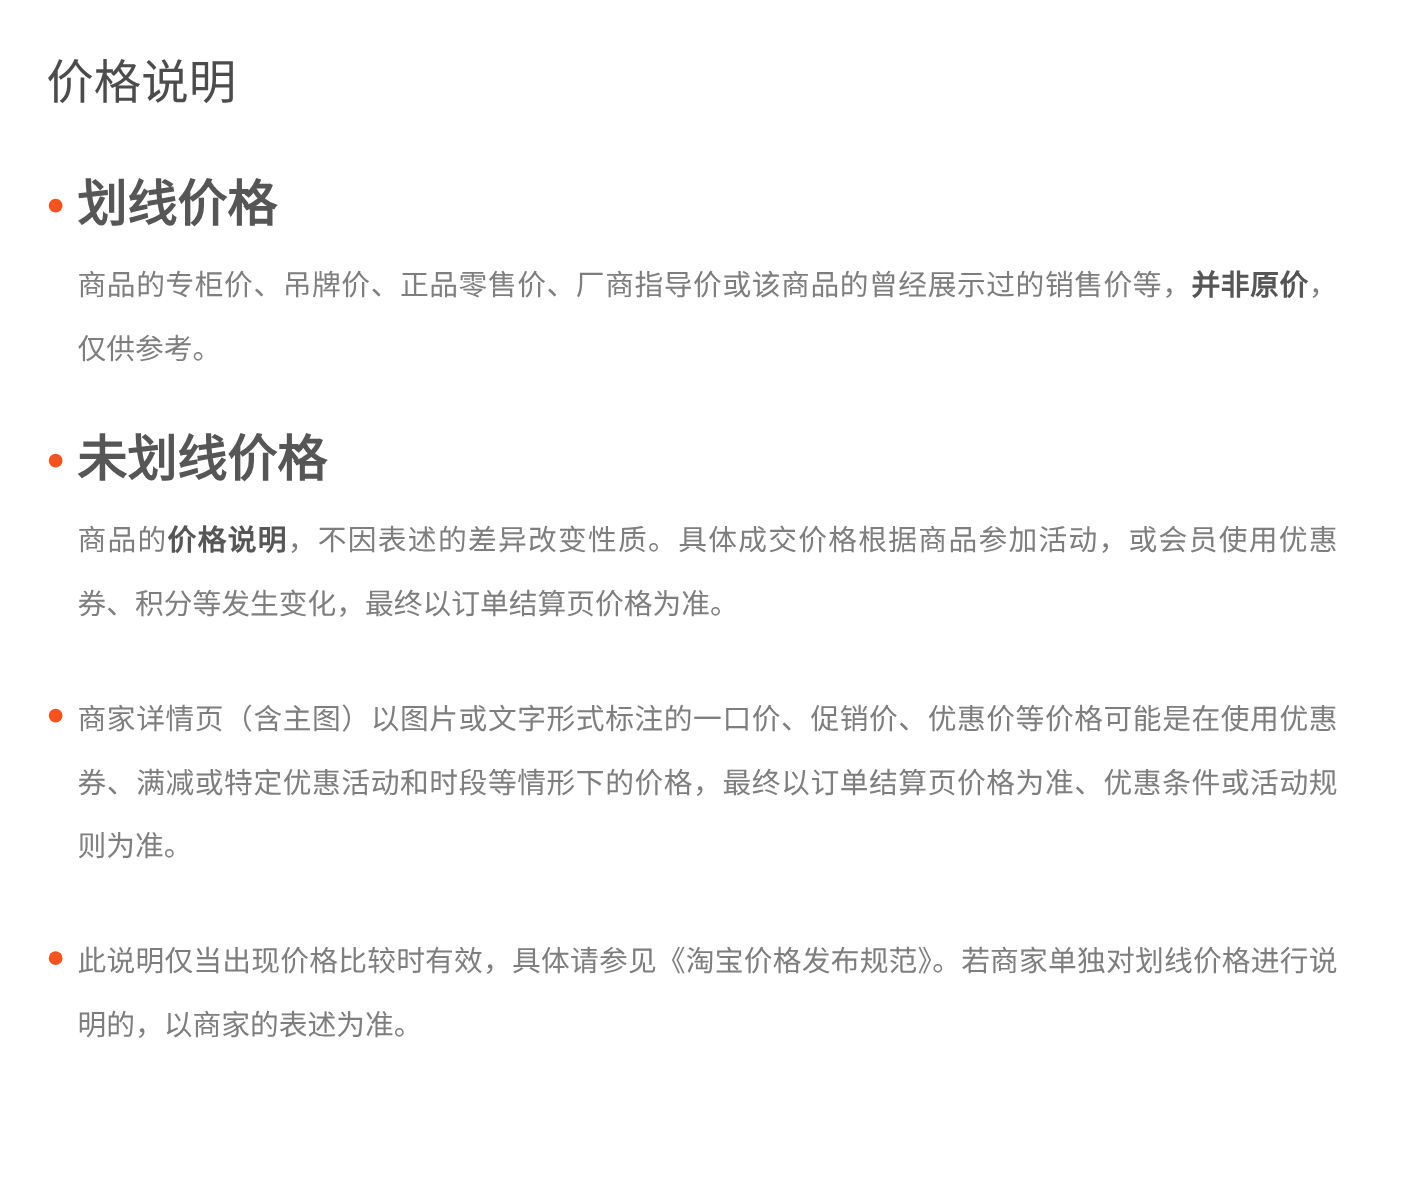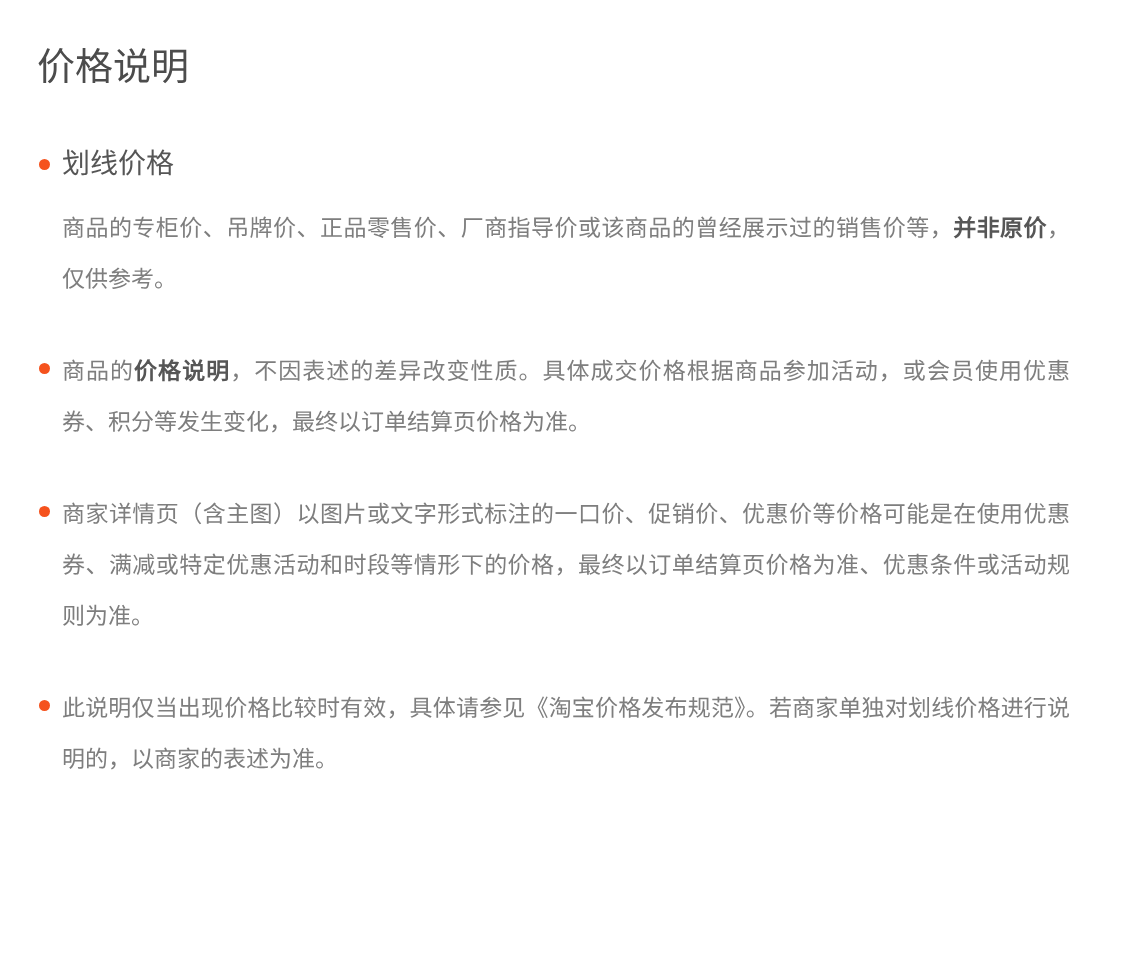--- a/index.html
+++ b/index.html
@@ -44,22 +44,22 @@
   .bullet-dot {
     position: absolute;
     left: 2px;
     top: 17px;
     width: 11px;
     height: 11px;
     border-radius: 50%;
     background: var(--bullet);
   }
   .note-heading {
-    font-size: 28px;
-    font-weight: 400;
+    font-size: 40px;
+    font-weight: 700;
     color: var(--heading);
     line-height: 44px;
   }
   .note-paragraph {
     max-width: 1008px;
     font-size: 23px;
     font-weight: 400;
     color: var(--body);
     line-height: 51px;
     text-align: justify;
@@ -81,20 +81,21 @@
   <ul class="notes">
 
     <li>
       <span class="bullet-dot"></span>
       <h2 class="note-heading">划线价格</h2>
       <p class="note-paragraph"><span>商品的专柜价、吊牌价、正品零售价、厂商指导价或该商品的曾经展示过的销售价等，</span><span class="seg-bold">并非原价</span><span>，仅供参考。</span></p>
     </li>
 
     <li>
       <span class="bullet-dot"></span>
+      <h2 class="note-heading">未划线价格</h2>
       <p class="note-paragraph"><span>商品的</span><span class="seg-bold">价格说明</span><span>，不因表述的差异改变性质。具体成交价格根据商品参加活动，或会员使用优惠券、积分等发生变化，最终以订单结算页价格为准。</span></p>
     </li>
 
     <li>
       <span class="bullet-dot"></span>
       <p class="note-paragraph"><span>商家详情页（含主图）以图片或文字形式标注的一口价、促销价、优惠价等价格可能是在使用优惠券、满减或特定优惠活动和时段等情形下的价格，最终以订单结算页价格为准、优惠条件或活动规则为准。</span></p>
     </li>
 
     <li>
       <span class="bullet-dot"></span>

